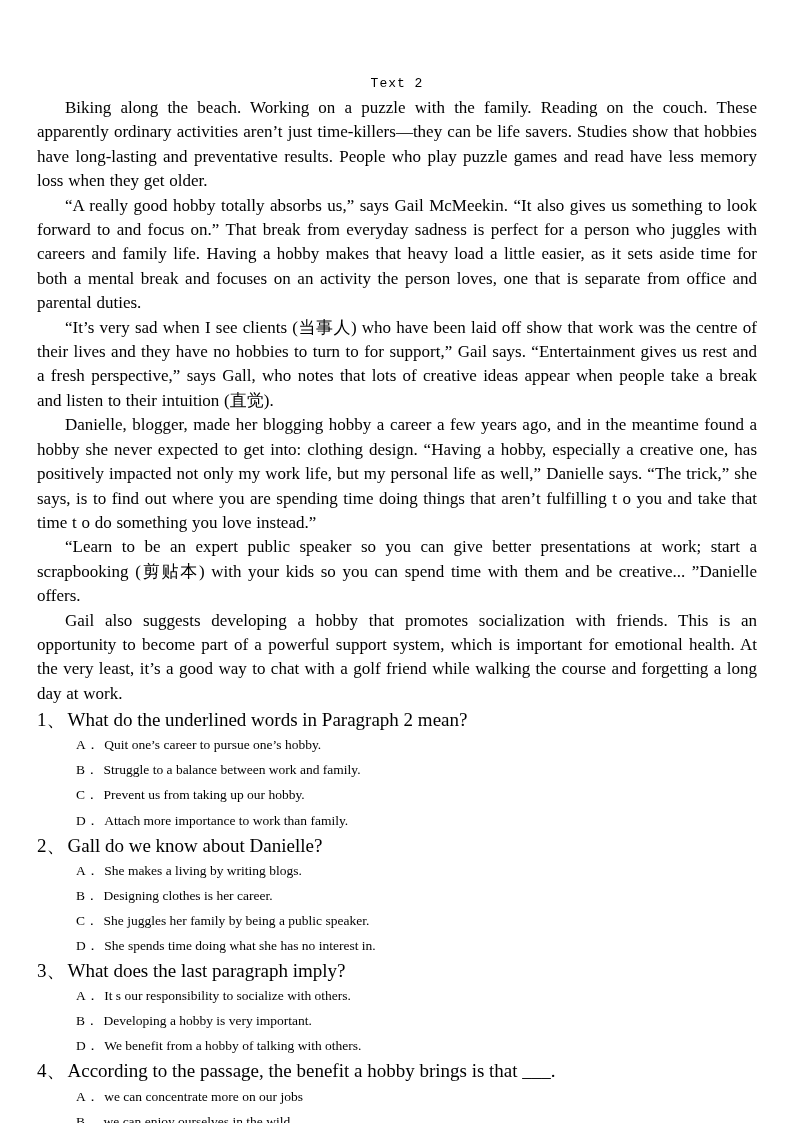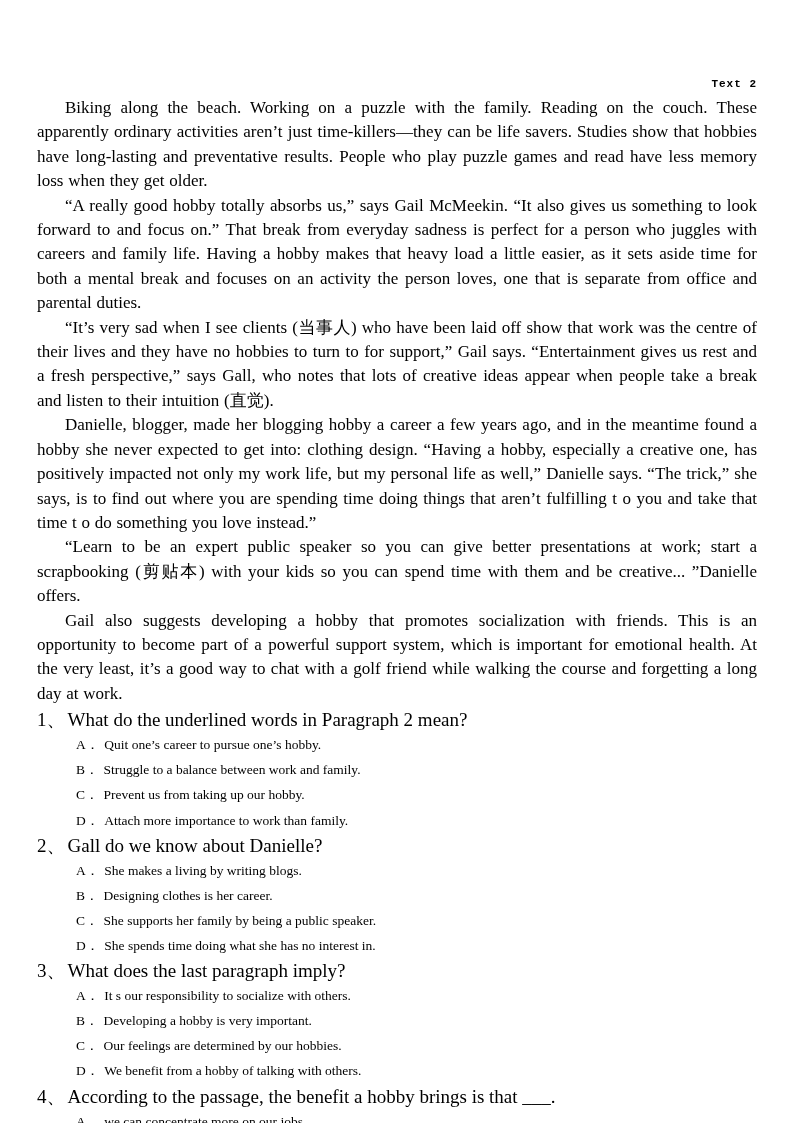--- a/index.html
+++ b/index.html
@@ -15,24 +15,24 @@
     position: relative;
     overflow: hidden;
   }
   .page {
     box-sizing: border-box;
     width: 794px;
     height: 1123px;
     padding: 72px 37px 0 37px;
   }
   .doc-title {
-    text-align: right;
+    text-align: center;
     font-family: "Liberation Mono", monospace;
-    font-size: 11px;
-    font-weight: bold;
+    font-size: 13px;
+    font-weight: normal;
     line-height: 24px;
     letter-spacing: 1px;
   }
   .para {
     margin: 0;
     font-size: 17px;
     line-height: 24.4px;
     text-align: justify;
     text-indent: 28px;
     word-spacing: 0.5px;
@@ -86,29 +86,28 @@
       <div class="opt"><span class="opt-label">A．</span><span>Quit one’s career to pursue one’s hobby.</span></div>
       <div class="opt"><span class="opt-label">B．</span><span>Struggle to a balance between work and family.</span></div>
       <div class="opt"><span class="opt-label">C．</span><span>Prevent us from taking up our hobby.</span></div>
       <div class="opt"><span class="opt-label">D．</span><span>Attach more importance to work than family.</span></div>
     </div>
 
     <div>
       <div class="q-stem"><span class="q-num">2、</span><span>Gall do we know about Danielle?</span></div>
       <div class="opt"><span class="opt-label">A．</span><span>She makes a living by writing blogs.</span></div>
       <div class="opt"><span class="opt-label">B．</span><span>Designing clothes is her career.</span></div>
-      <div class="opt"><span class="opt-label">C．</span><span>She supports her family by being a public speaker.</span></div>
+      <div class="opt"><span class="opt-label">C．</span><span>She juggles her family by being a public speaker.</span></div>
       <div class="opt"><span class="opt-label">D．</span><span>She spends time doing what she has no interest in.</span></div>
     </div>
 
     <div>
       <div class="q-stem"><span class="q-num">3、</span><span>What does the last paragraph imply?</span></div>
       <div class="opt"><span class="opt-label">A．</span><span>It s our responsibility to socialize with others.</span></div>
       <div class="opt"><span class="opt-label">B．</span><span>Developing a hobby is very important.</span></div>
-      <div class="opt"><span class="opt-label">C．</span><span>Our feelings are determined by our hobbies.</span></div>
       <div class="opt"><span class="opt-label">D．</span><span>We benefit from a hobby of talking with others.</span></div>
     </div>
 
     <div>
       <div class="q-stem"><span class="q-num">4、</span><span>According to the passage, the benefit a hobby brings is that ___.</span></div>
       <div class="opt"><span class="opt-label">A．</span><span>we can concentrate more on our jobs</span></div>
       <div class="opt"><span class="opt-label">B．</span><span>we can enjoy ourselves in the wild</span></div>
       <div class="opt"><span class="opt-label">C．</span><span>we can think in a more creative way</span></div>
       <div class="opt"><span class="opt-label">D．</span><span>we can avoid being laid off</span></div>
     </div>

